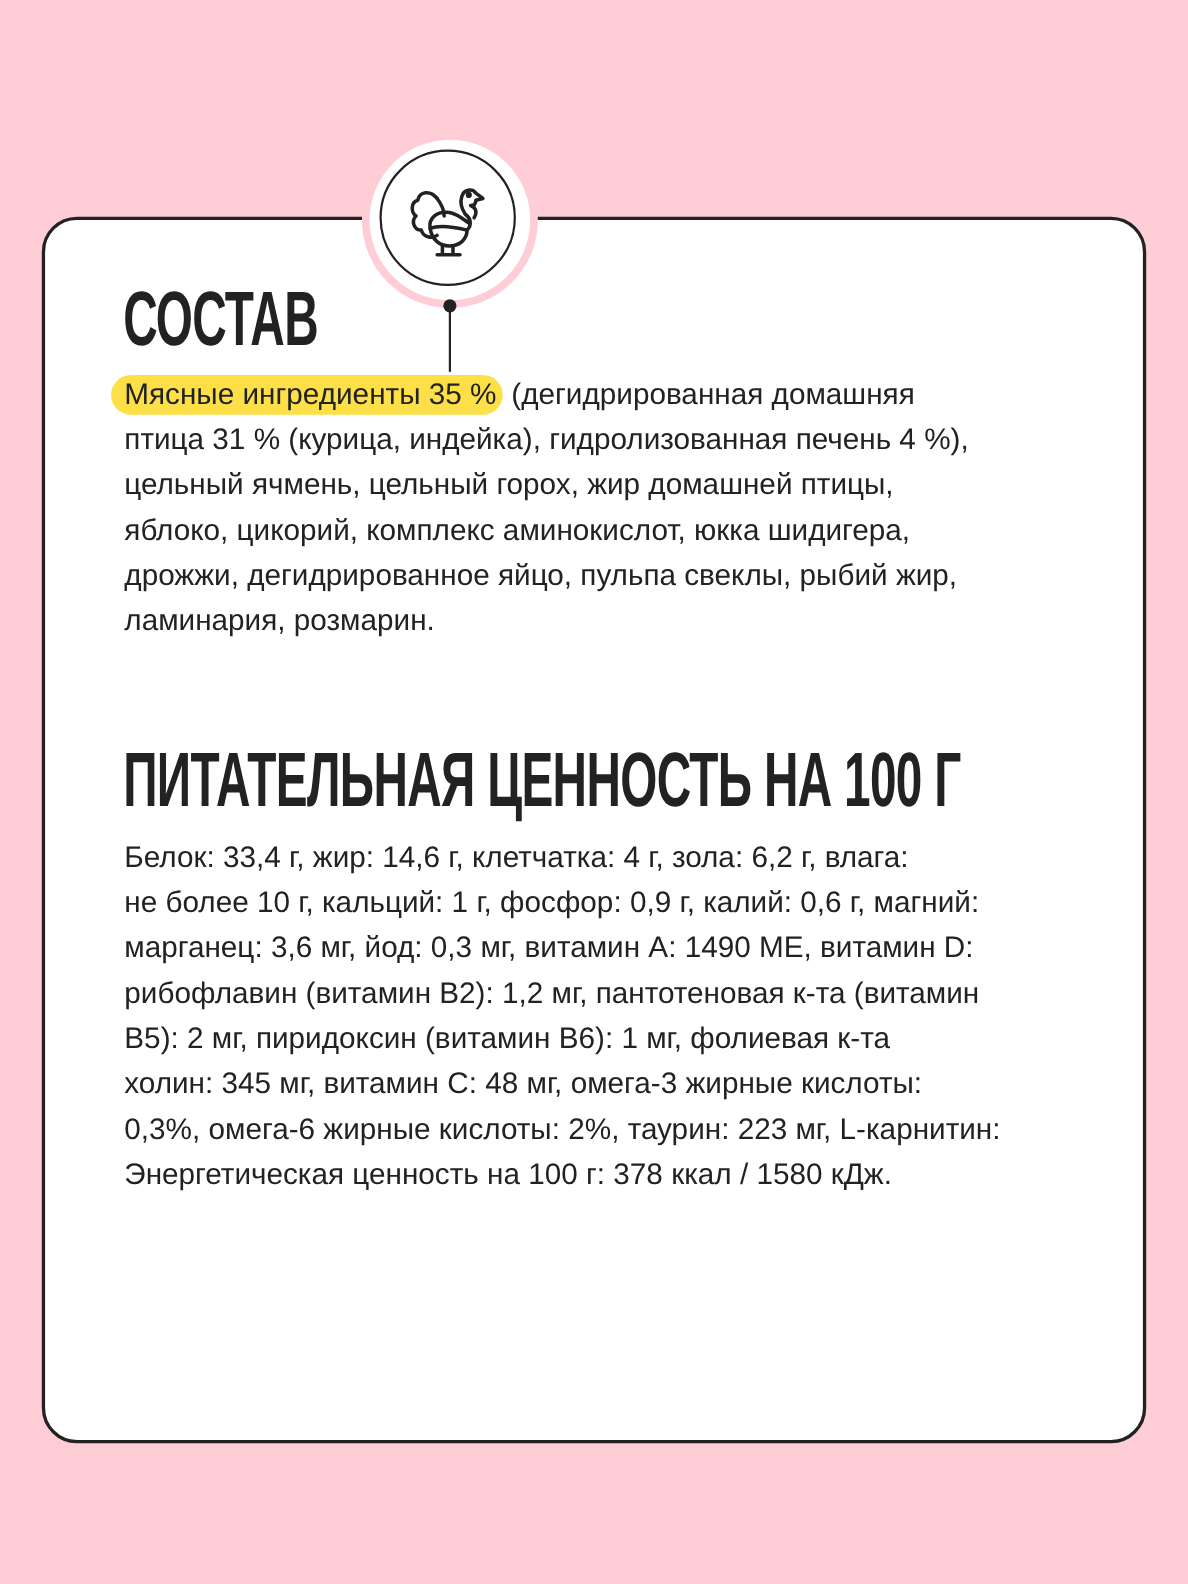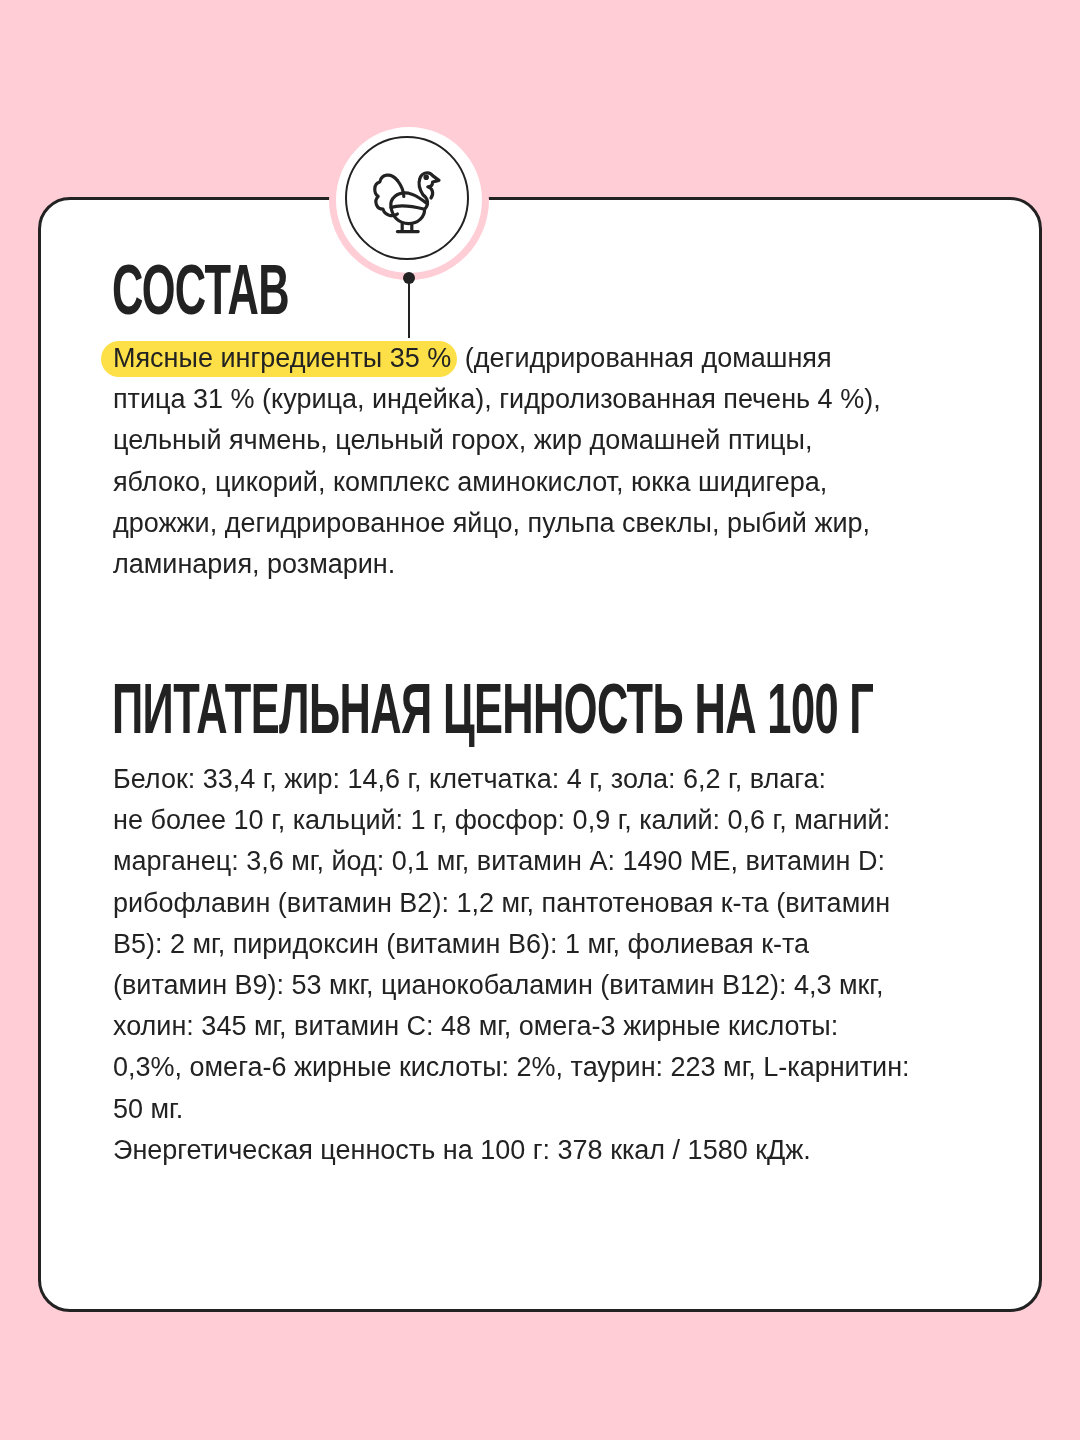--- a/index.html
+++ b/index.html
@@ -78,21 +78,19 @@
   <span class="line">яблоко, цикорий, комплекс аминокислот, юкка шидигера,</span>
   <span class="line">дрожжи, дегидрированное яйцо, пульпа свеклы, рыбий жир,</span>
   <span class="line">ламинария, розмарин.</span>
 </div>
 
 <div class="heading h-nutr">ПИТАТЕЛЬНАЯ ЦЕННОСТЬ НА 100 Г</div>
 
 <div class="body-text nutrition">
   <span class="line">Белок: 33,4 г, жир: 14,6 г, клетчатка: 4 г, зола: 6,2 г, влага:</span>
   <span class="line">не более 10 г, кальций: 1 г, фосфор: 0,9 г, калий: 0,6 г, магний:</span>
-  <span class="line">марганец: 3,6 мг, йод: 0,1 мг, витамин A: 1490 МЕ, витамин D:</span>
+  <span class="line">марганец: 3,6 мг, йод: 0,3 мг, витамин A: 1490 МЕ, витамин D:</span>
   <span class="line">рибофлавин (витамин B2): 1,2 мг, пантотеновая к-та (витамин</span>
   <span class="line">B5): 2 мг, пиридоксин (витамин B6): 1 мг, фолиевая к-та</span>
-  <span class="line">(витамин B9): 53 мкг, цианокобаламин (витамин B12): 4,3 мкг,</span>
   <span class="line">холин: 345 мг, витамин C: 48 мг, омега-3 жирные кислоты:</span>
   <span class="line">0,3%, омега-6 жирные кислоты: 2%, таурин: 223 мг, L-карнитин:</span>
-  <span class="line">50 мг.</span>
   <span class="line">Энергетическая ценность на 100 г: 378 ккал / 1580 кДж.</span>
 </div>
 
 </body></html>

